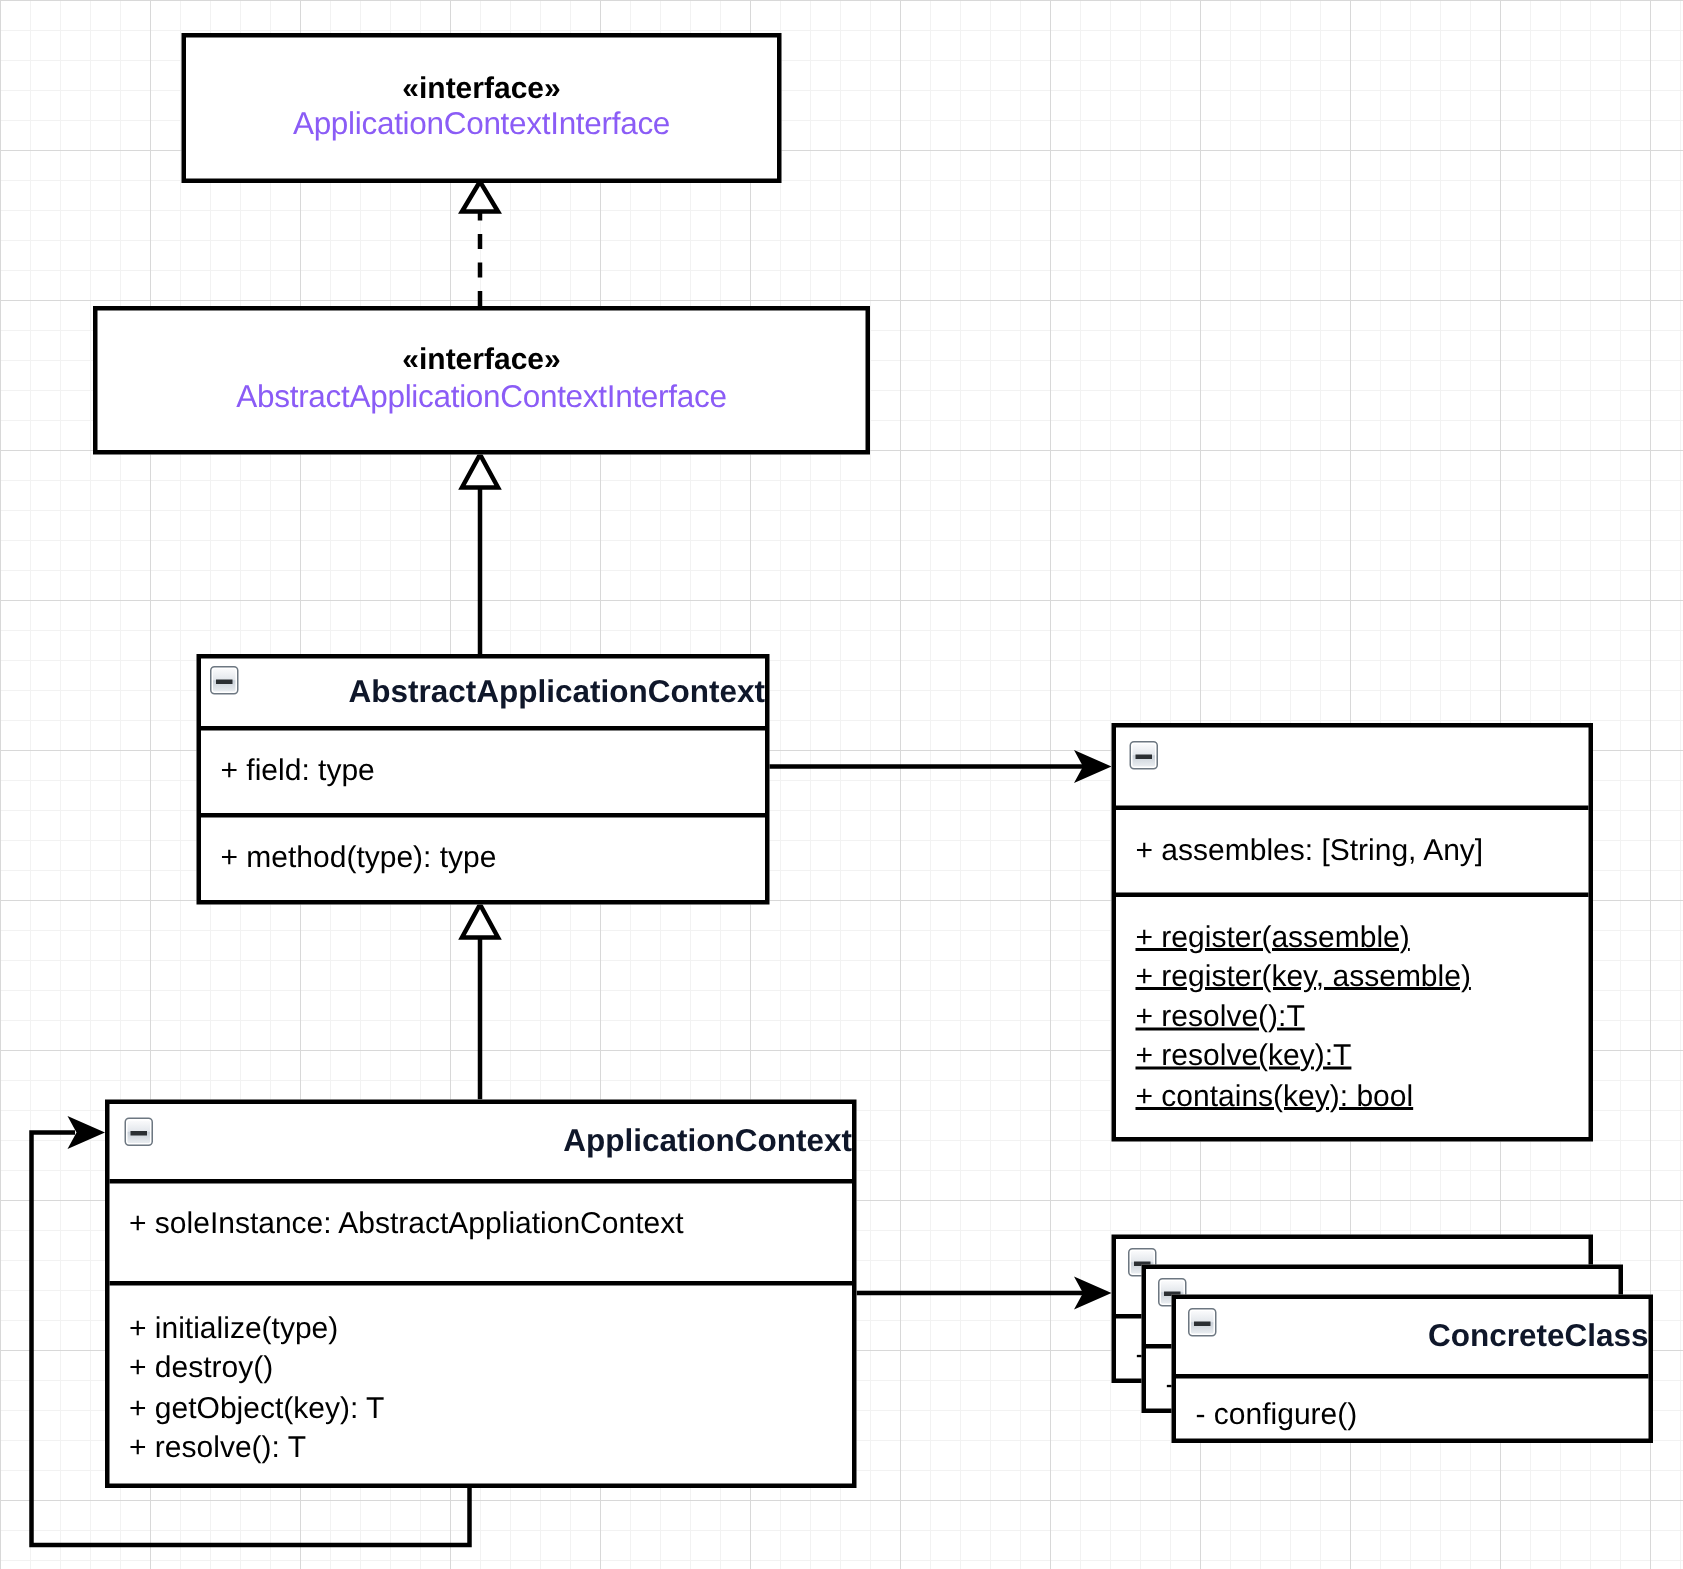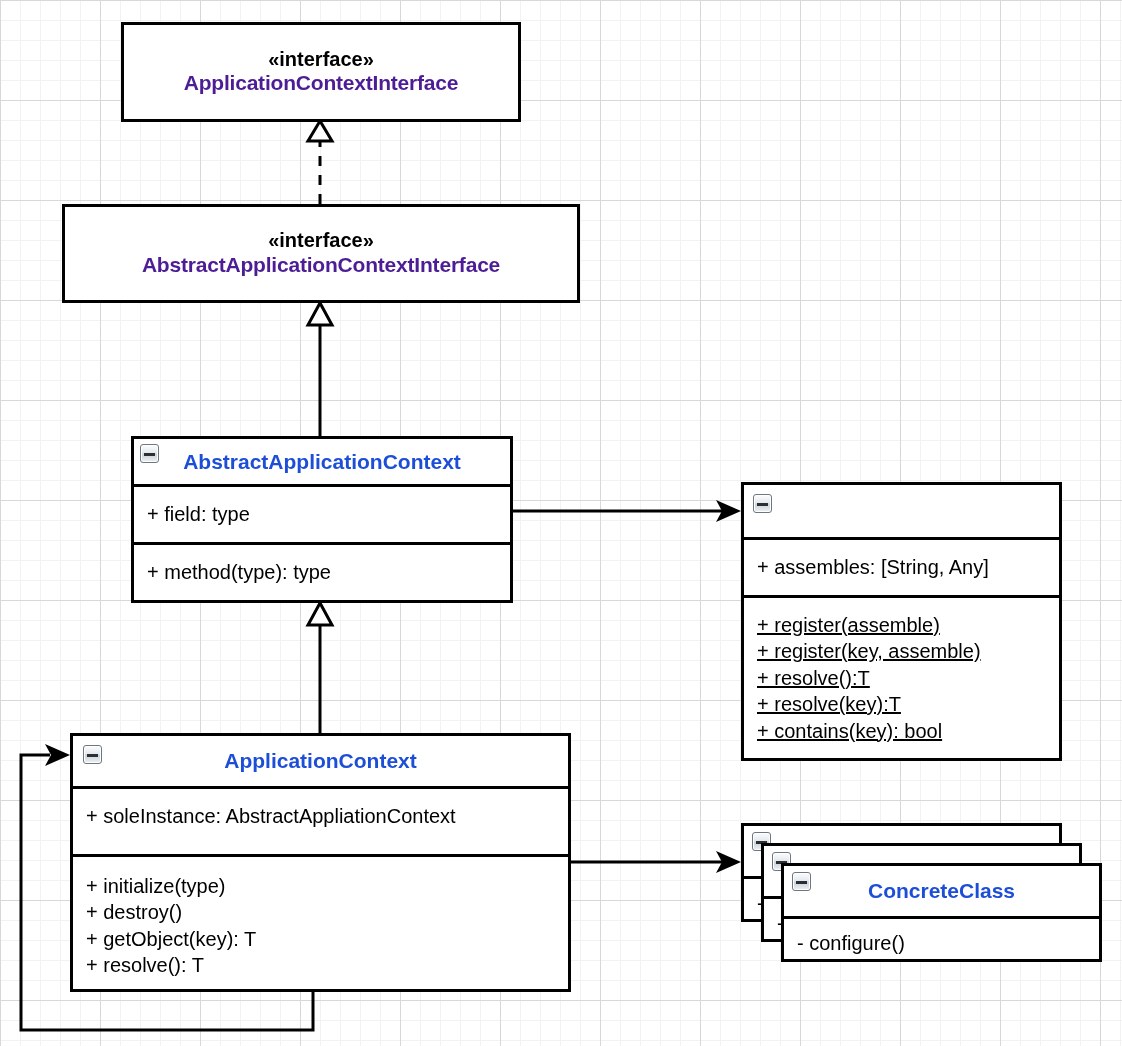--- a/index.html
+++ b/index.html
@@ -60,29 +60,29 @@
   }
   .stereo {
     display: block;
     font-size: 20px;
     font-weight: 700;
     color: #000;
   }
   .cname {
     display: block;
     font-size: 21px;
-    font-weight: bold;
-    color: #4c1d95;
+    font-weight: normal;
+    color: #8b5cf6;
     letter-spacing: -0.2px;
   }
   .cname-only {
     font-size: 21px;
     font-weight: bold;
-    color: #1d4ed8;
-    text-align: center;
+    color: #0f172a;
+    text-align: right;
     width: 100%;
   }
   .member {
     font-size: 20px;
     color: #000;
     white-space: nowrap;
     line-height: 1.32;
   }
   .members {
     padding: 8px 0 0 13px;

